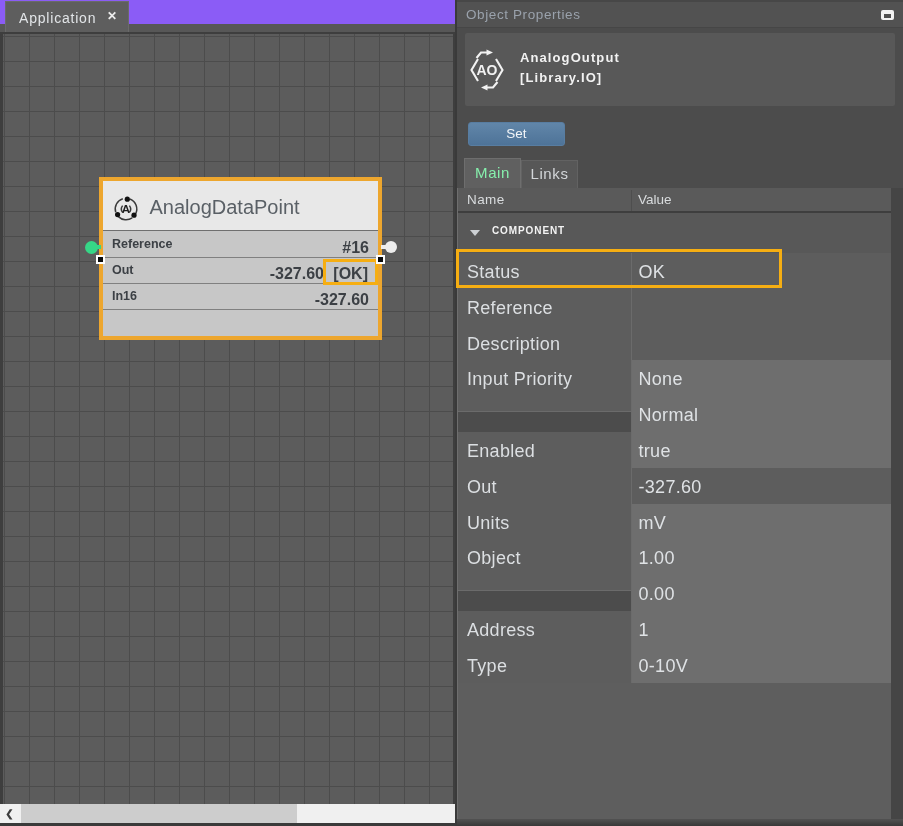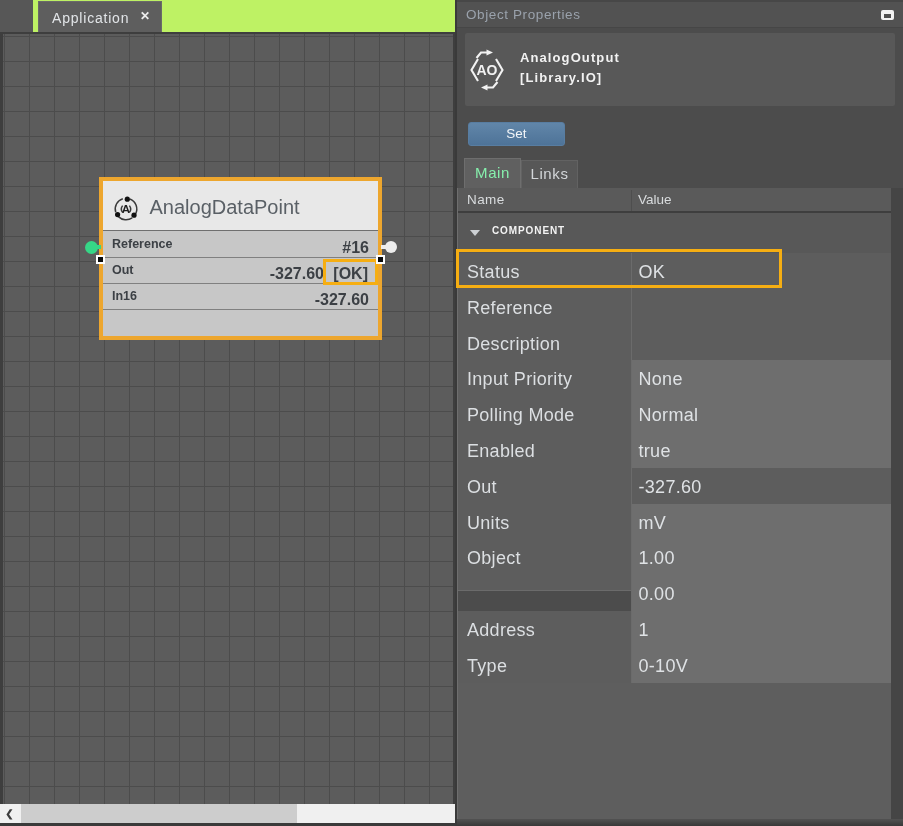--- a/index.html
+++ b/index.html
@@ -2,21 +2,21 @@
 <html><head>
 <meta charset="utf-8">
 <style>
 * { margin:0; padding:0; box-sizing:border-box; }
 html,body { width:903px; height:826px; overflow:hidden; background:#575757;
   font-family:"Liberation Sans", sans-serif; }
 #page { position:relative; width:903px; height:826px; }
 
 
 #left { position:absolute; left:0; top:0; width:457px; height:826px; background:#575757; }
-#tabbar { position:absolute; left:0; top:0; width:457px; height:32px; background:#bef264;margin-left:33px; }
+#tabbar { position:absolute; left:0; top:0; width:457px; height:24px; background:#8b5cf6; }
 #tab { position:absolute; left:5px; top:1px; width:124px; height:31px; background:#5e5e5e;
   border:1px solid #6a6a6a; border-bottom:none; color:#e2e5e8; font-size:14px; letter-spacing:0.8px; }
 #tab .lbl { position:absolute; left:13px; top:8px; }
 #tab .x { position:absolute; left:101px; top:7px; font-size:12px; font-weight:bold; color:#ececec; }
 #canvas { position:absolute; left:0; top:32px; width:455px; height:794px;
   background-color:#5c5c5c;
   background-image:linear-gradient(#4c4c4c 1px, transparent 1px),
                    linear-gradient(90deg,#4c4c4c 1px, transparent 1px);
   background-size:25px 25px; background-position:1px 2px;
   border-left:3px solid #3e3e3e; border-top:2px solid #3e3e3e; border-right:2px solid #3e3e3e; }
@@ -227,23 +227,20 @@
         </div>
       <div class="prow" style="top:172.4px">
           <div class="nc">
             <span>Input Priority</span>
           </div>
           <div class="vc">
             <span>None</span>
           </div>
         </div>
       <div class="prow" style="top:208.2px">
-          <div class="nc">
-            <span>Polling Mode</span>
-          </div>
           <div class="vc">
             <span>Normal</span>
           </div>
         </div>
       <div class="prow" style="top:244px">
           <div class="nc">
             <span>Enabled</span>
           </div>
           <div class="vc">
             <span>true</span>

